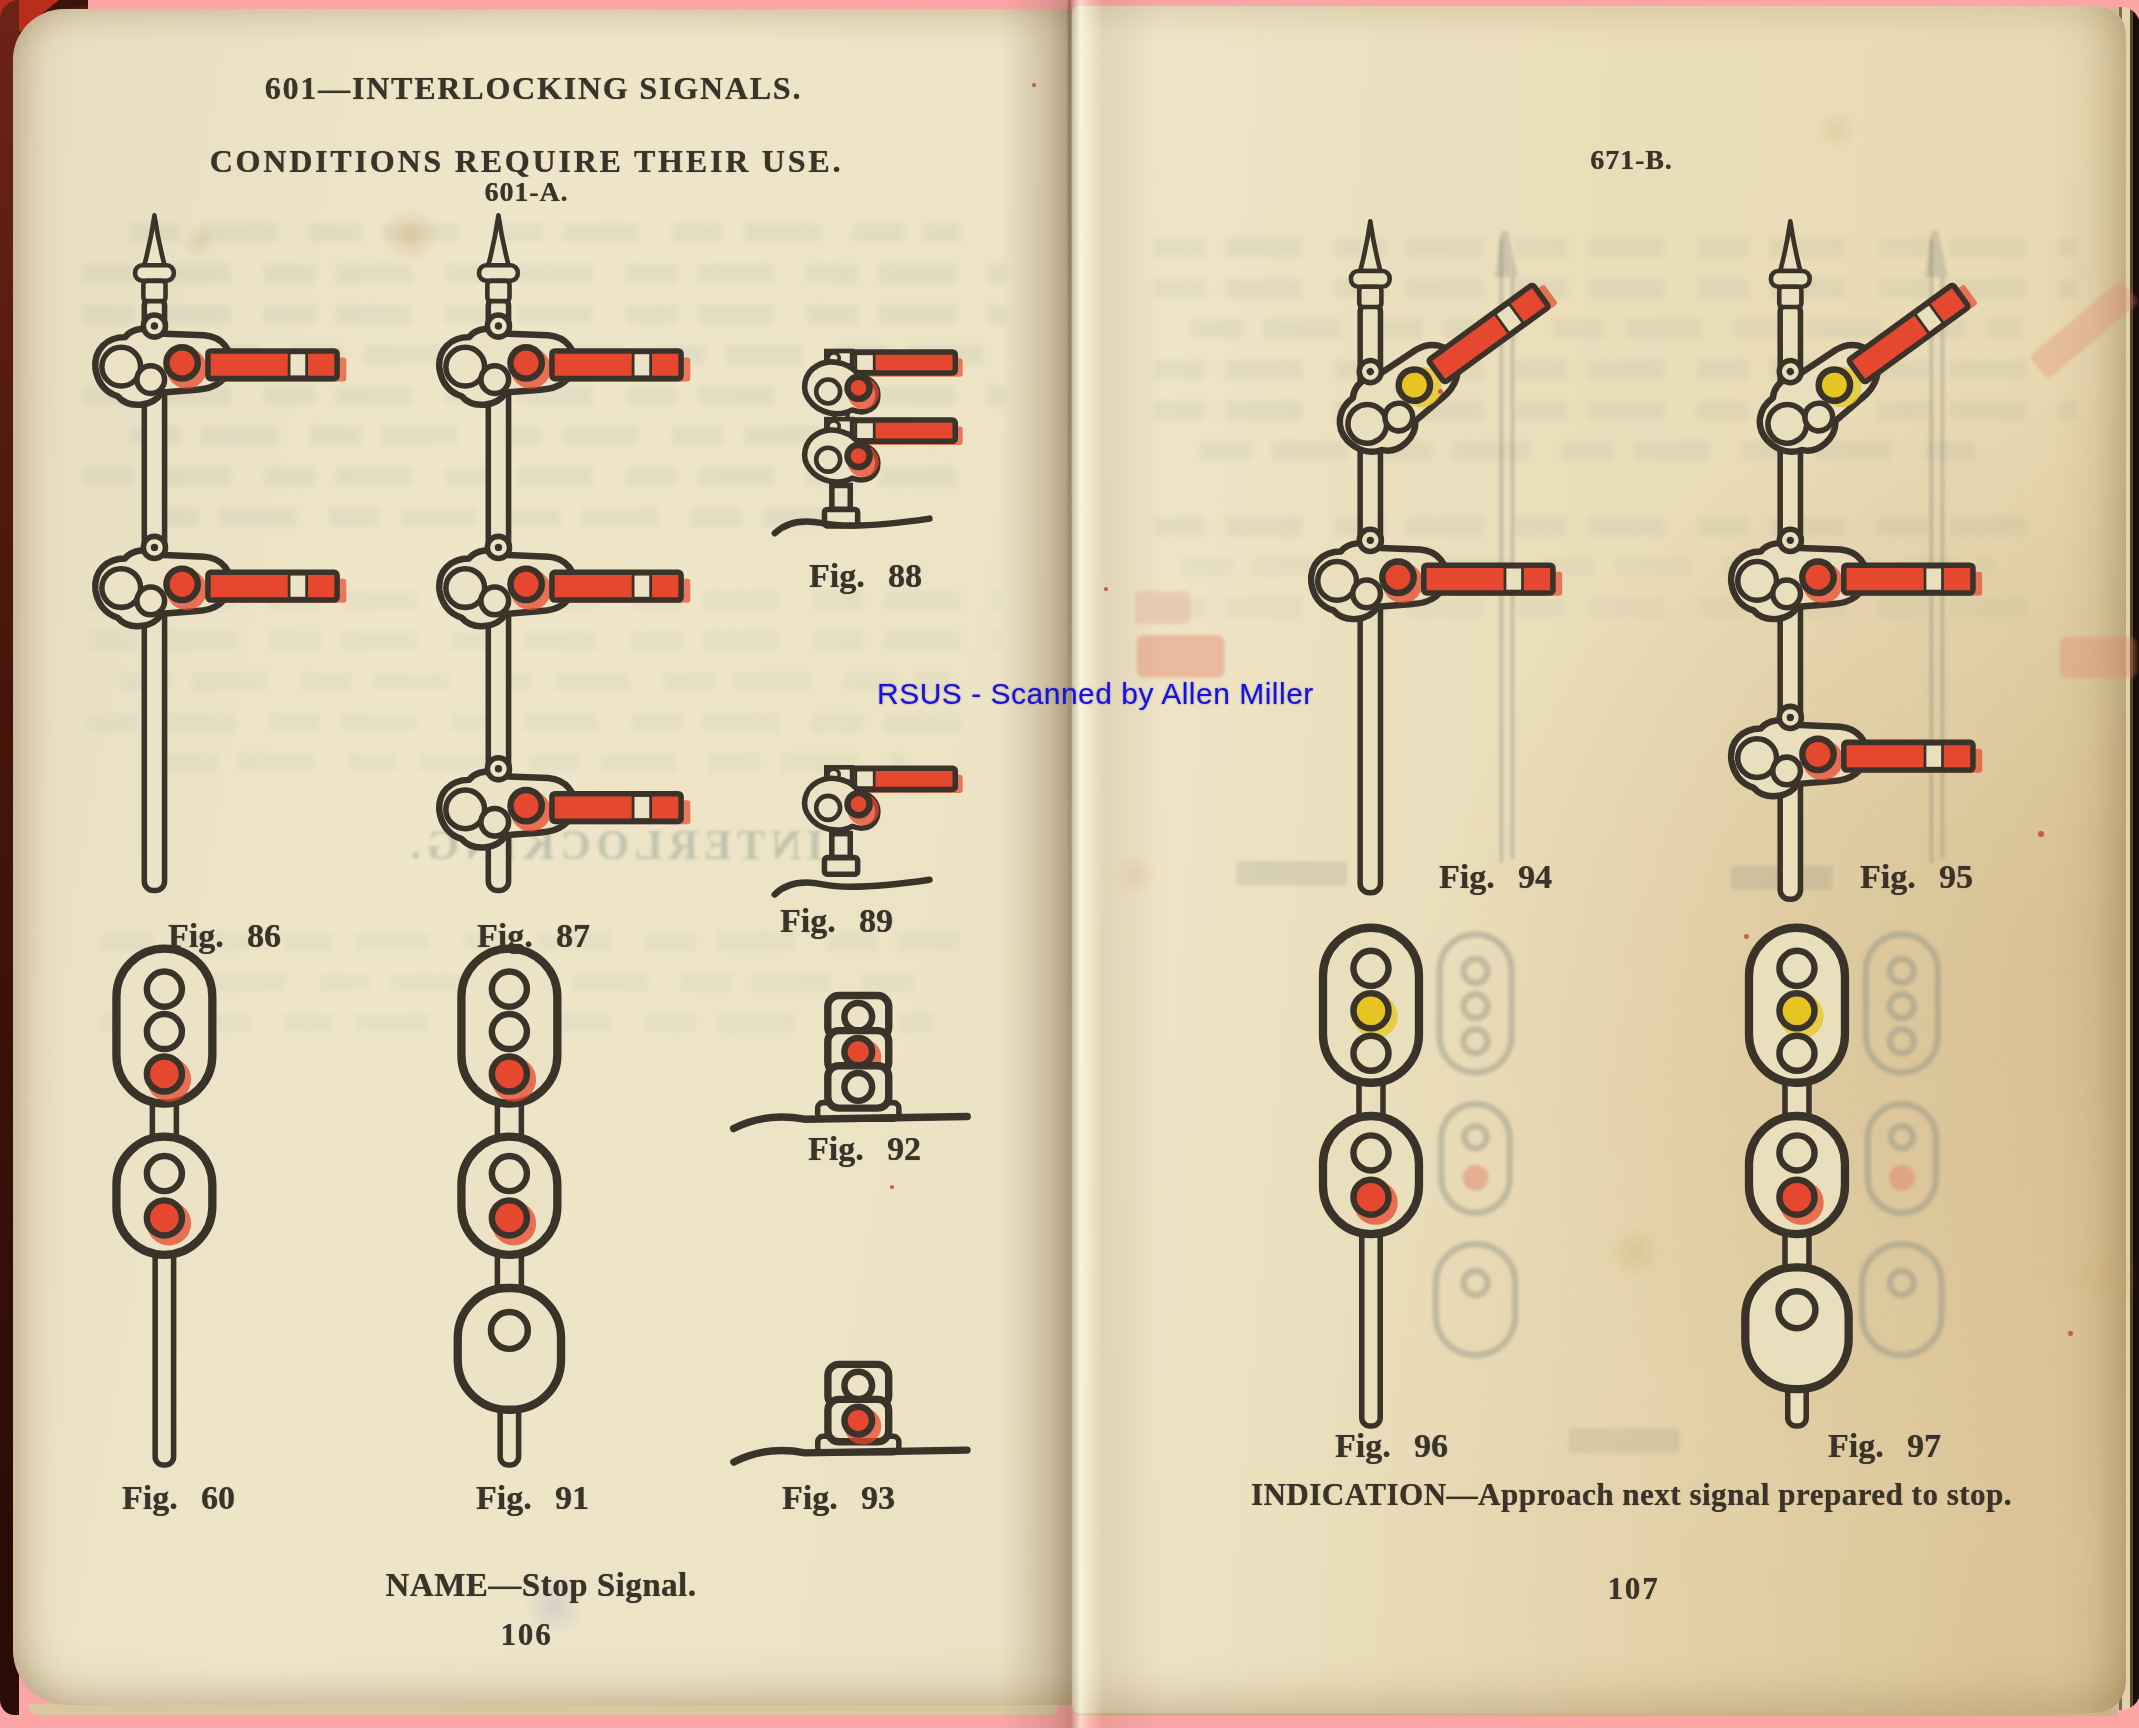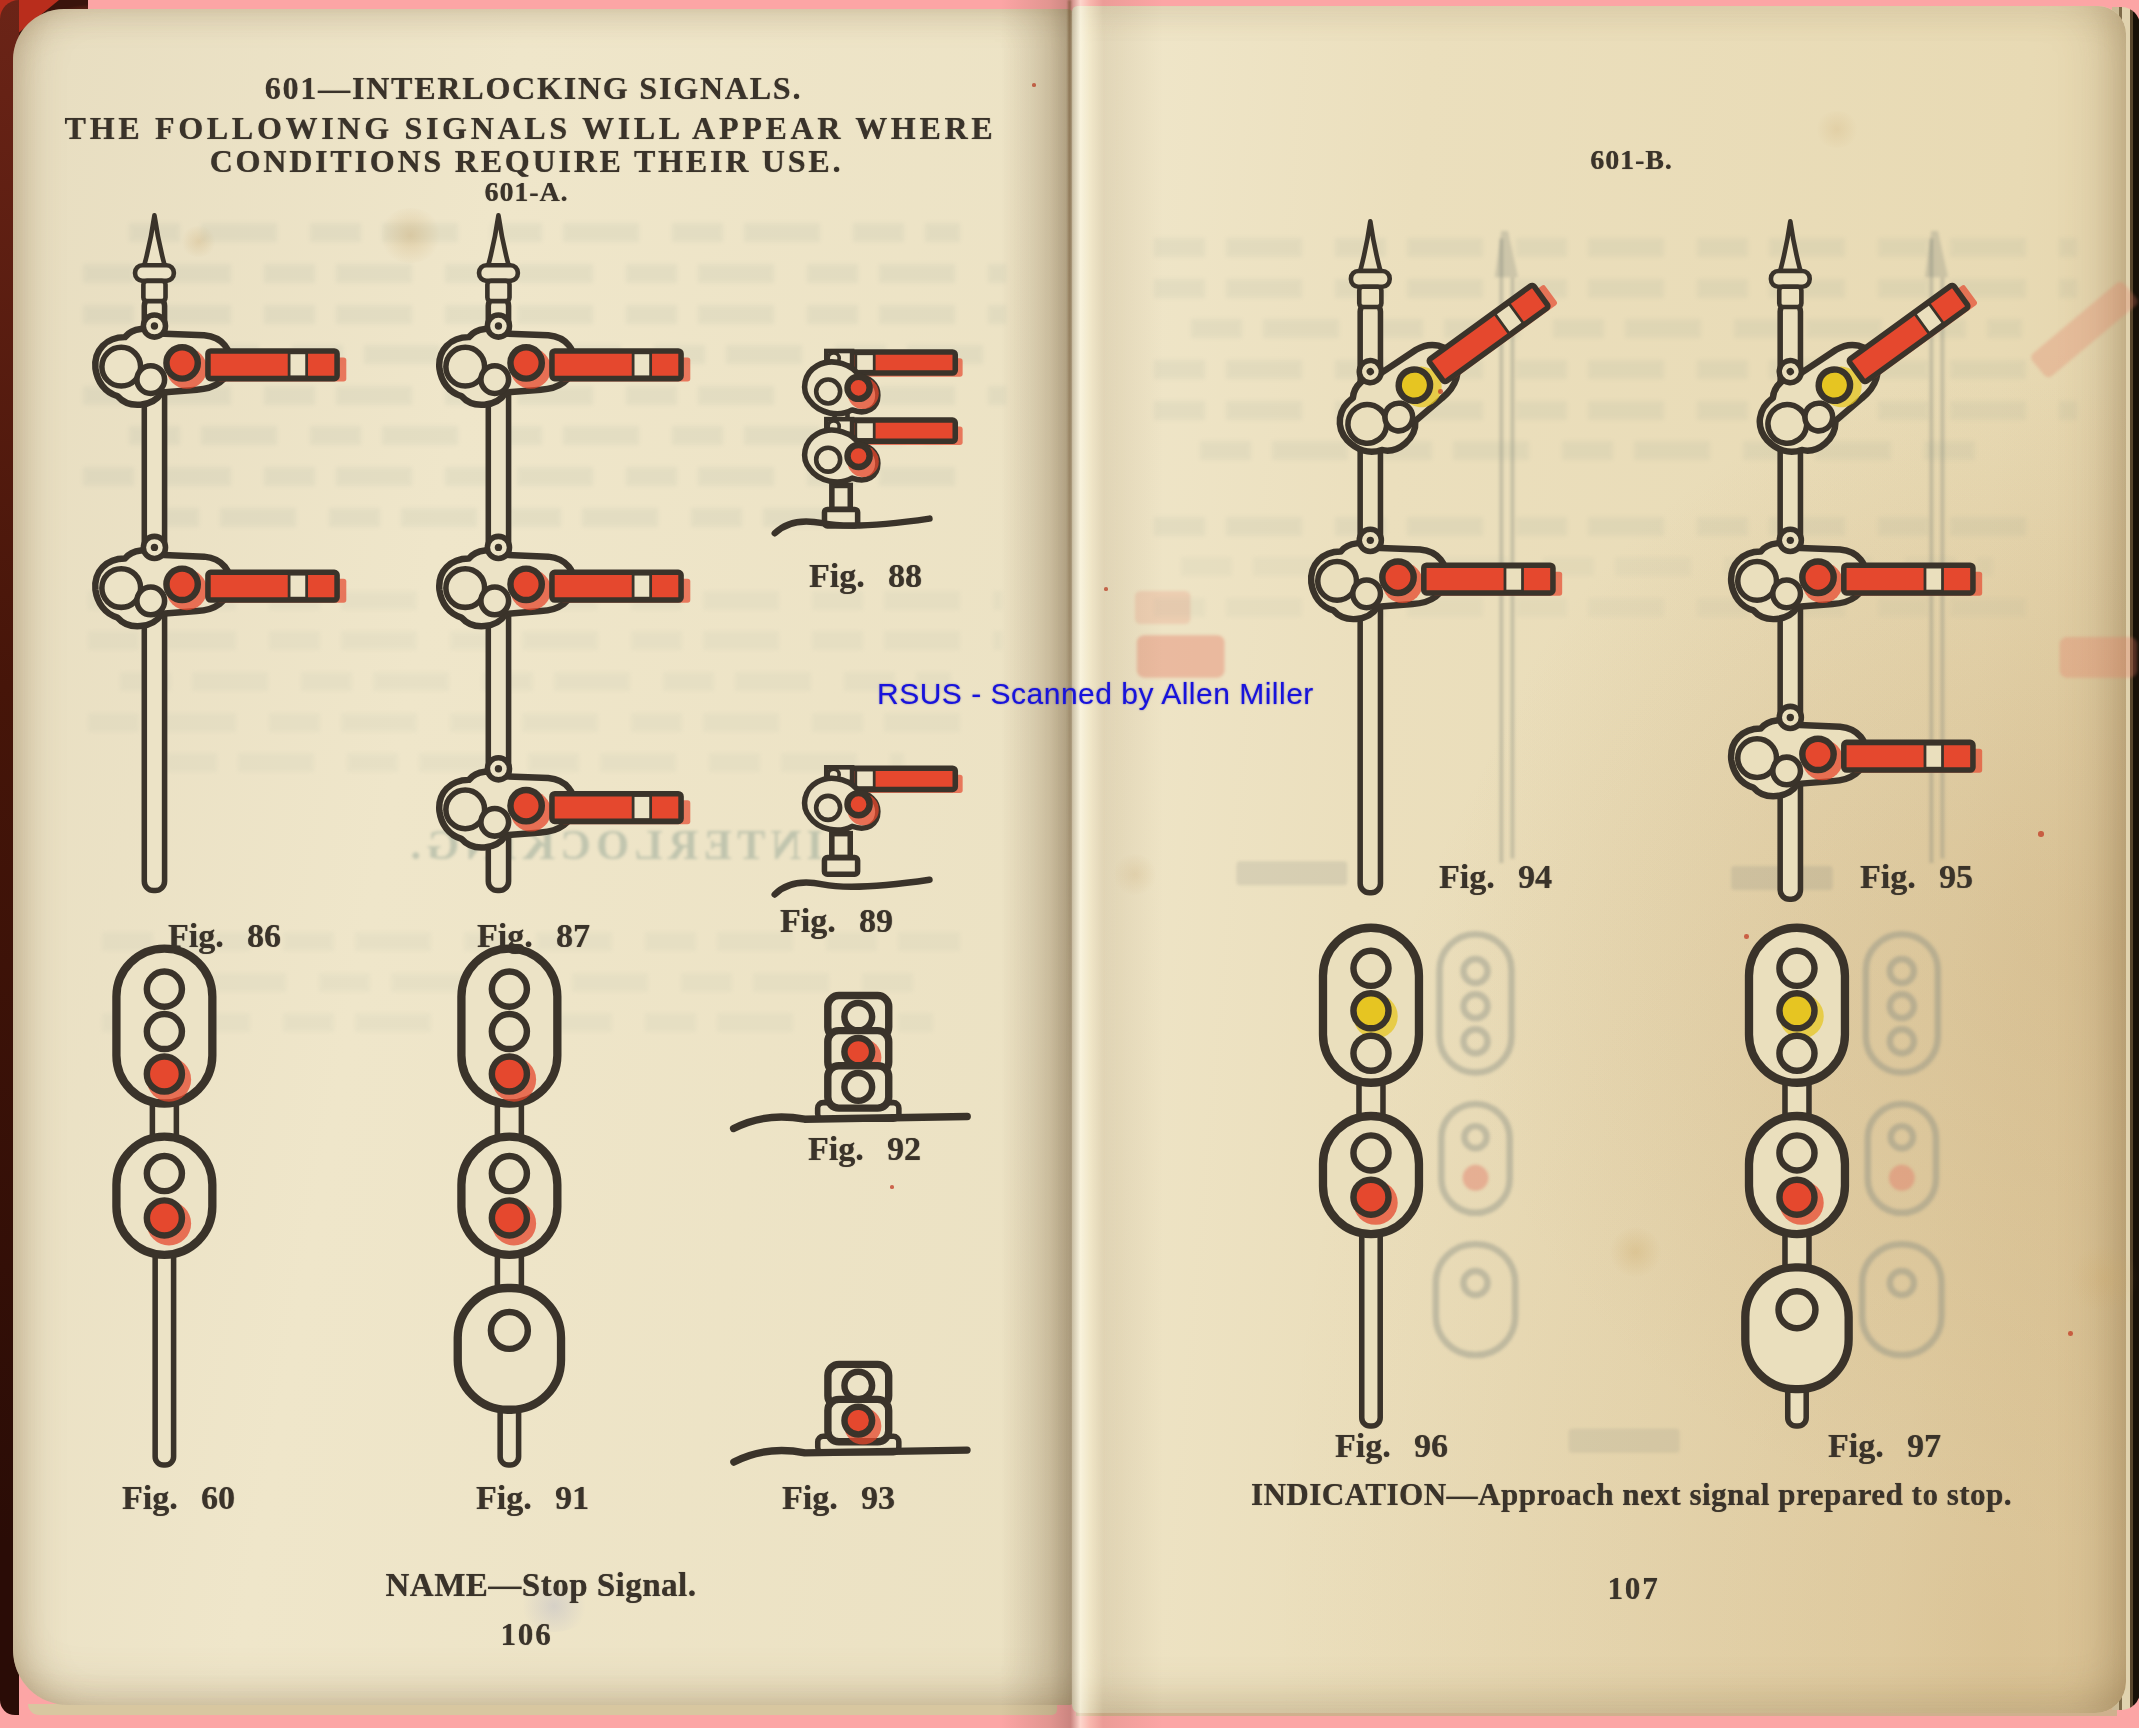--- a/index.html
+++ b/index.html
@@ -154,27 +154,26 @@
       <div class="stain" style="left:378px;top:208px;width:65px;height:55px;background:radial-gradient(circle, rgba(185,140,70,.25) 0%, transparent 70%);"></div>
       <div class="stain" style="left:180px;top:226px;width:37px;height:31px;background:radial-gradient(circle, rgba(185,140,70,.2) 0%, transparent 70%);"></div>
       <div class="stain" style="left:1608px;top:1227px;width:55px;height:50px;background:radial-gradient(circle, rgba(200,160,90,.28) 0%, transparent 70%);"></div>
       <div class="stain" style="left:2067px;top:1246px;width:74px;height:65px;background:radial-gradient(circle, rgba(205,165,95,.2) 0%, transparent 70%);"></div>
       <div class="stain" style="left:1112px;top:854px;width:46px;height:41px;background:radial-gradient(circle, rgba(185,140,70,.15) 0%, transparent 70%);"></div>
       <div class="stain" style="left:517px;top:1580px;width:74px;height:52px;background:radial-gradient(circle, rgba(90,105,195,.16) 0%, transparent 70%);"></div>
       <div class="stain" style="left:1814px;top:111px;width:46px;height:37px;background:radial-gradient(circle, rgba(185,140,70,.15) 0%, transparent 70%);"></div>
     </div>
 
   <div class="txt h-main" style="left:118px;top:70px;width:831px;">601—INTERLOCKING SIGNALS.</div>
-  <div class="txt h-sub" style="left:0px;top:110px;width:1061px;">THE FOLLOWING SIGNALS WILL APPEAR WHERE</div>
   <div class="txt h-sub2" style="left:111px;top:143px;width:831px;">CONDITIONS REQUIRE THEIR USE.</div>
   <div class="txt h-sec" style="left:388px;top:176px;width:277px;">601-A.</div>
   <div class="txt name-l" style="left:218px;top:1567px;width:646px;">NAME—Stop Signal.</div>
   <div class="txt pagenum" style="left:434px;top:1617px;width:185px;">106</div>
 
-  <div class="txt h-sec" style="left:1493px;top:144px;width:277px;">601-B.</div>
+  <div class="txt h-sec" style="left:1493px;top:144px;width:277px;">671-B.</div>
   <div class="txt ind-r" style="left:1124px;top:1477px;width:1015px;">INDICATION—Approach next signal prepared to stop.</div>
   <div class="txt pagenum" style="left:1541px;top:1571px;width:185px;">107</div>
 
   <div class="txt fig-label" style="left:132px;top:917px;width:185px;">Fig. 86</div>
   <div class="txt fig-label" style="left:441px;top:917px;width:185px;">Fig. 87</div>
   <div class="txt fig-label" style="left:773px;top:557px;width:185px;">Fig. 88</div>
   <div class="txt fig-label" style="left:744px;top:902px;width:185px;">Fig. 89</div>
   <div class="txt fig-label" style="left:86px;top:1479px;width:185px;">Fig. 60</div>
   <div class="txt fig-label" style="left:440px;top:1479px;width:185px;">Fig. 91</div>
   <div class="txt fig-label" style="left:772px;top:1130px;width:185px;">Fig. 92</div>

